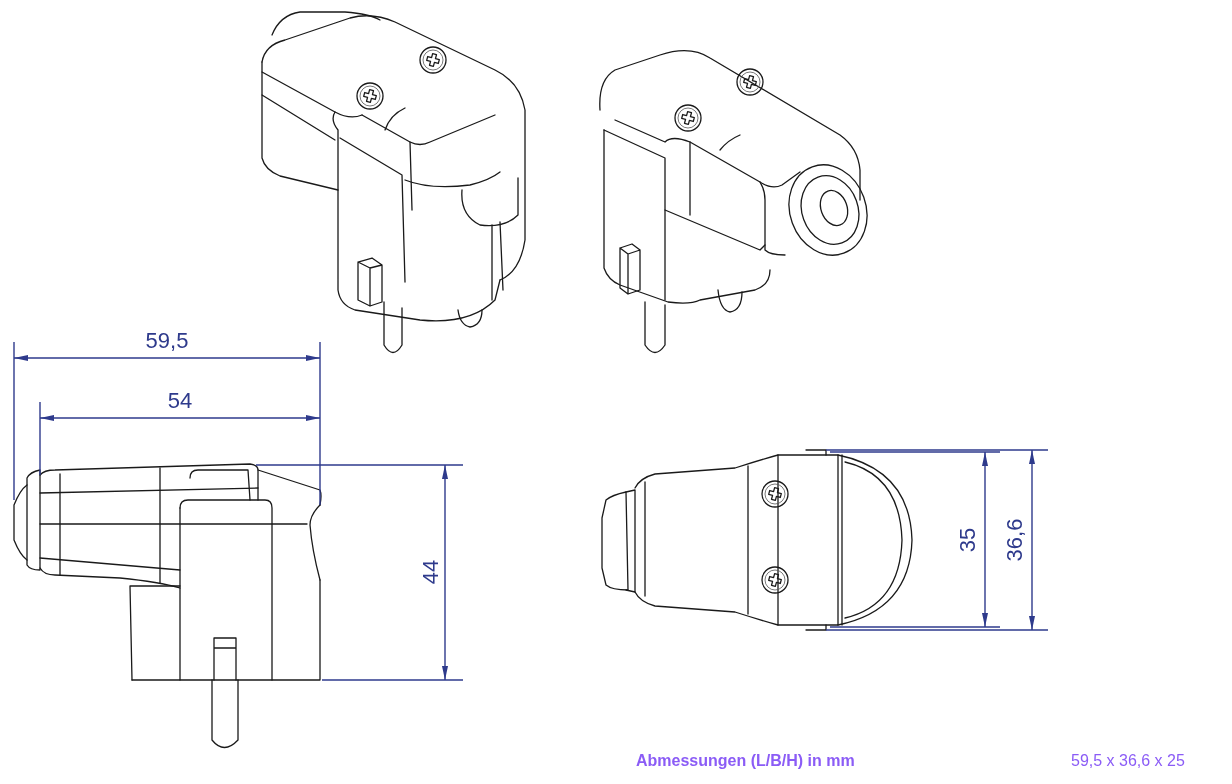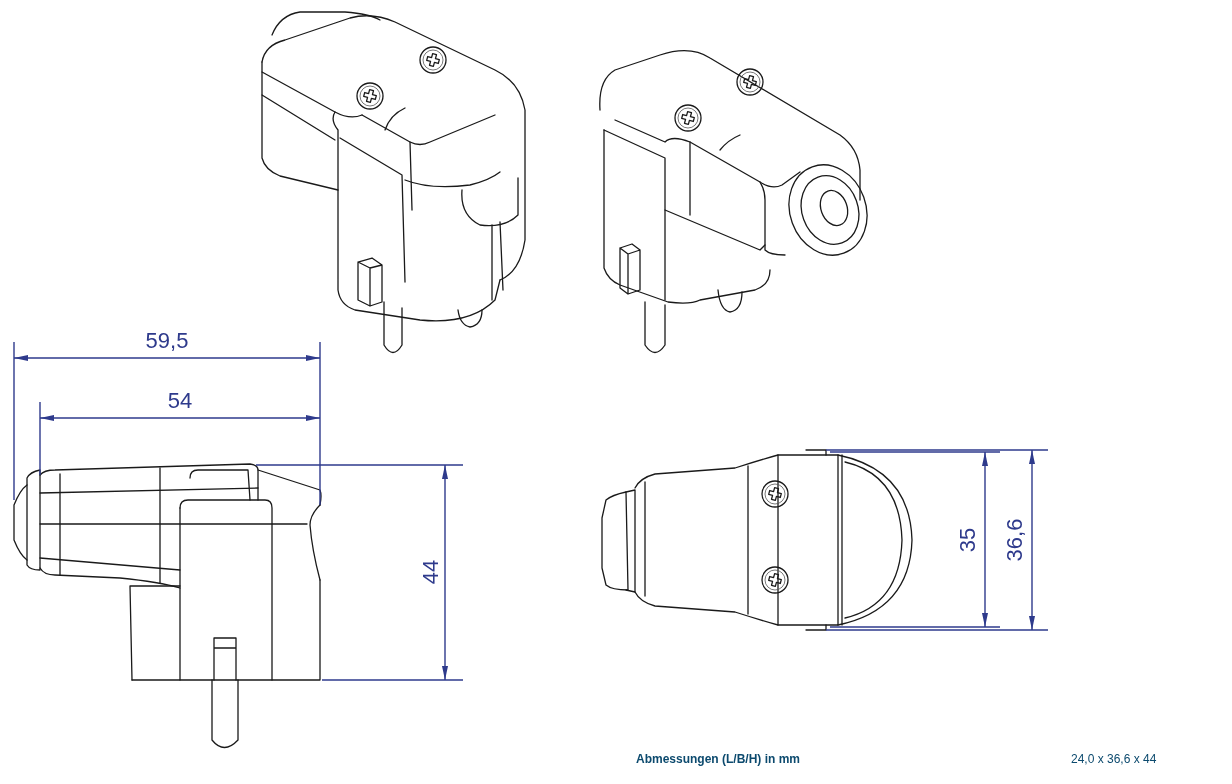--- a/index.html
+++ b/index.html
@@ -3,21 +3,21 @@
 <meta charset="utf-8">
 <style>
   html, body { margin:0; padding:0; background:#ffffff; }
   body { width:1232px; height:784px; position:relative; overflow:hidden; font-family:"Liberation Sans", sans-serif; }
   svg.drawing { position:absolute; left:0; top:0; }
   .ln { fill:none; stroke:#1a1a1a; stroke-width:1.3; stroke-linejoin:round; stroke-linecap:round; }
   .lt { fill:none; stroke:#555; stroke-width:0.8; }
   .dim { fill:none; stroke:#2e3a8c; stroke-width:1.4; }
   .arrow { fill:#2e3a8c; }
   .dimtext { fill:#2e3a8c; font-family:"Liberation Sans", sans-serif; font-size:22px; }
-  .caption { position:absolute; top:752px; font-size:12px; color:#0c4a6e; }
+  .caption { position:absolute; top:752px; font-size:16px; color:#8b5cf6; }
   .caption-label { left:636px; font-weight:bold; }
   .caption-value { left:1071px; }
 </style>
 </head>
 <body>
 
 <svg class="drawing" width="1232" height="784" viewBox="0 0 1232 784">
   <defs>
     <g id="screw">
       <circle r="13" class="ln"></circle>
@@ -138,13 +138,13 @@
     <line class="dim" x1="826" y1="450" x2="1048" y2="450"></line>
     <line class="dim" x1="826" y1="630" x2="1048" y2="630"></line>
     <line class="dim" x1="1032" y1="450" x2="1032" y2="630"></line>
     <polygon class="arrow" points="1032,450 1029,464 1035,464"></polygon>
     <polygon class="arrow" points="1032,630 1029,616 1035,616"></polygon>
     <text class="dimtext" x="1022" y="540" text-anchor="middle" transform="rotate(-90 1022 540)">36,6</text>
   </g>
 </svg>
 
 <div class="caption caption-label">Abmessungen (L/B/H) in mm</div>
-<div class="caption caption-value">24,0 x 36,6 x 44</div>
+<div class="caption caption-value">59,5 x 36,6 x 25</div>
 
 </body></html>

